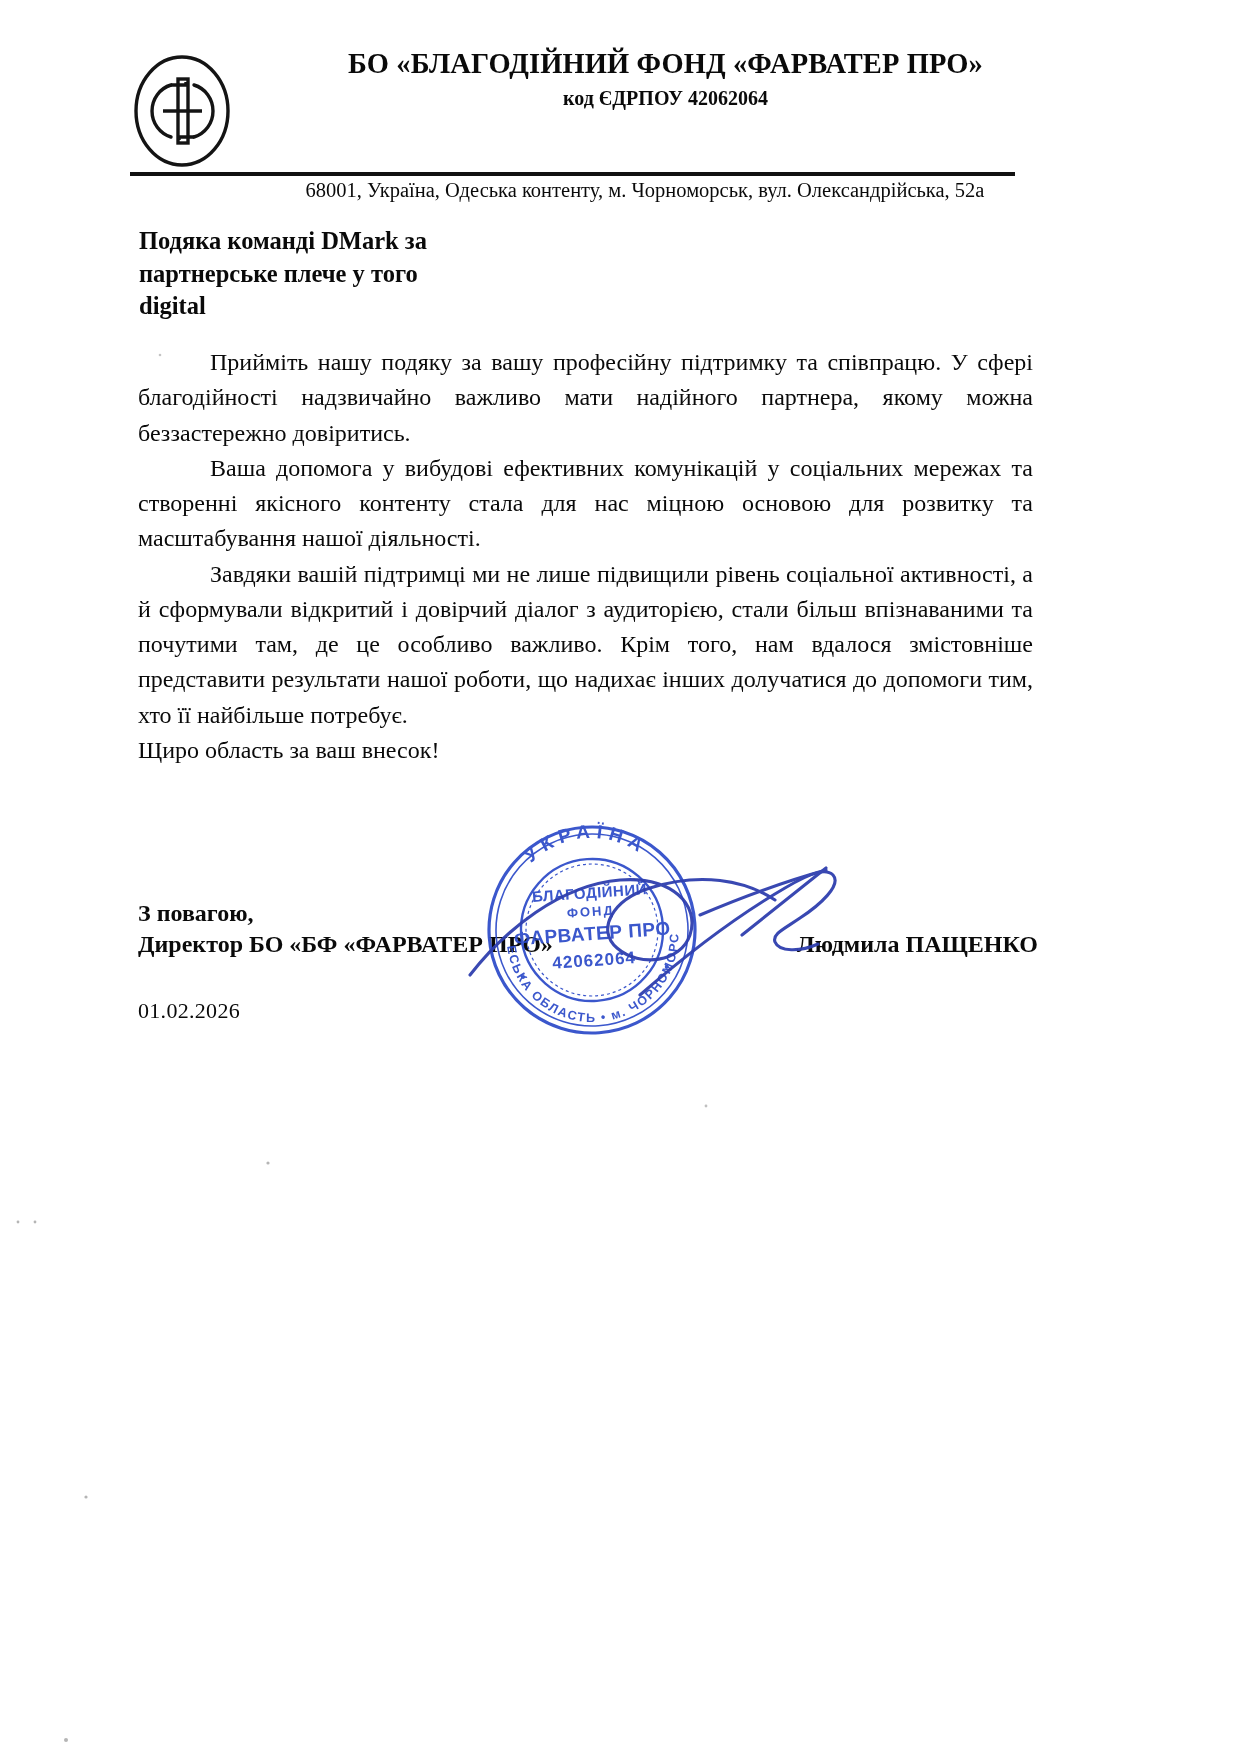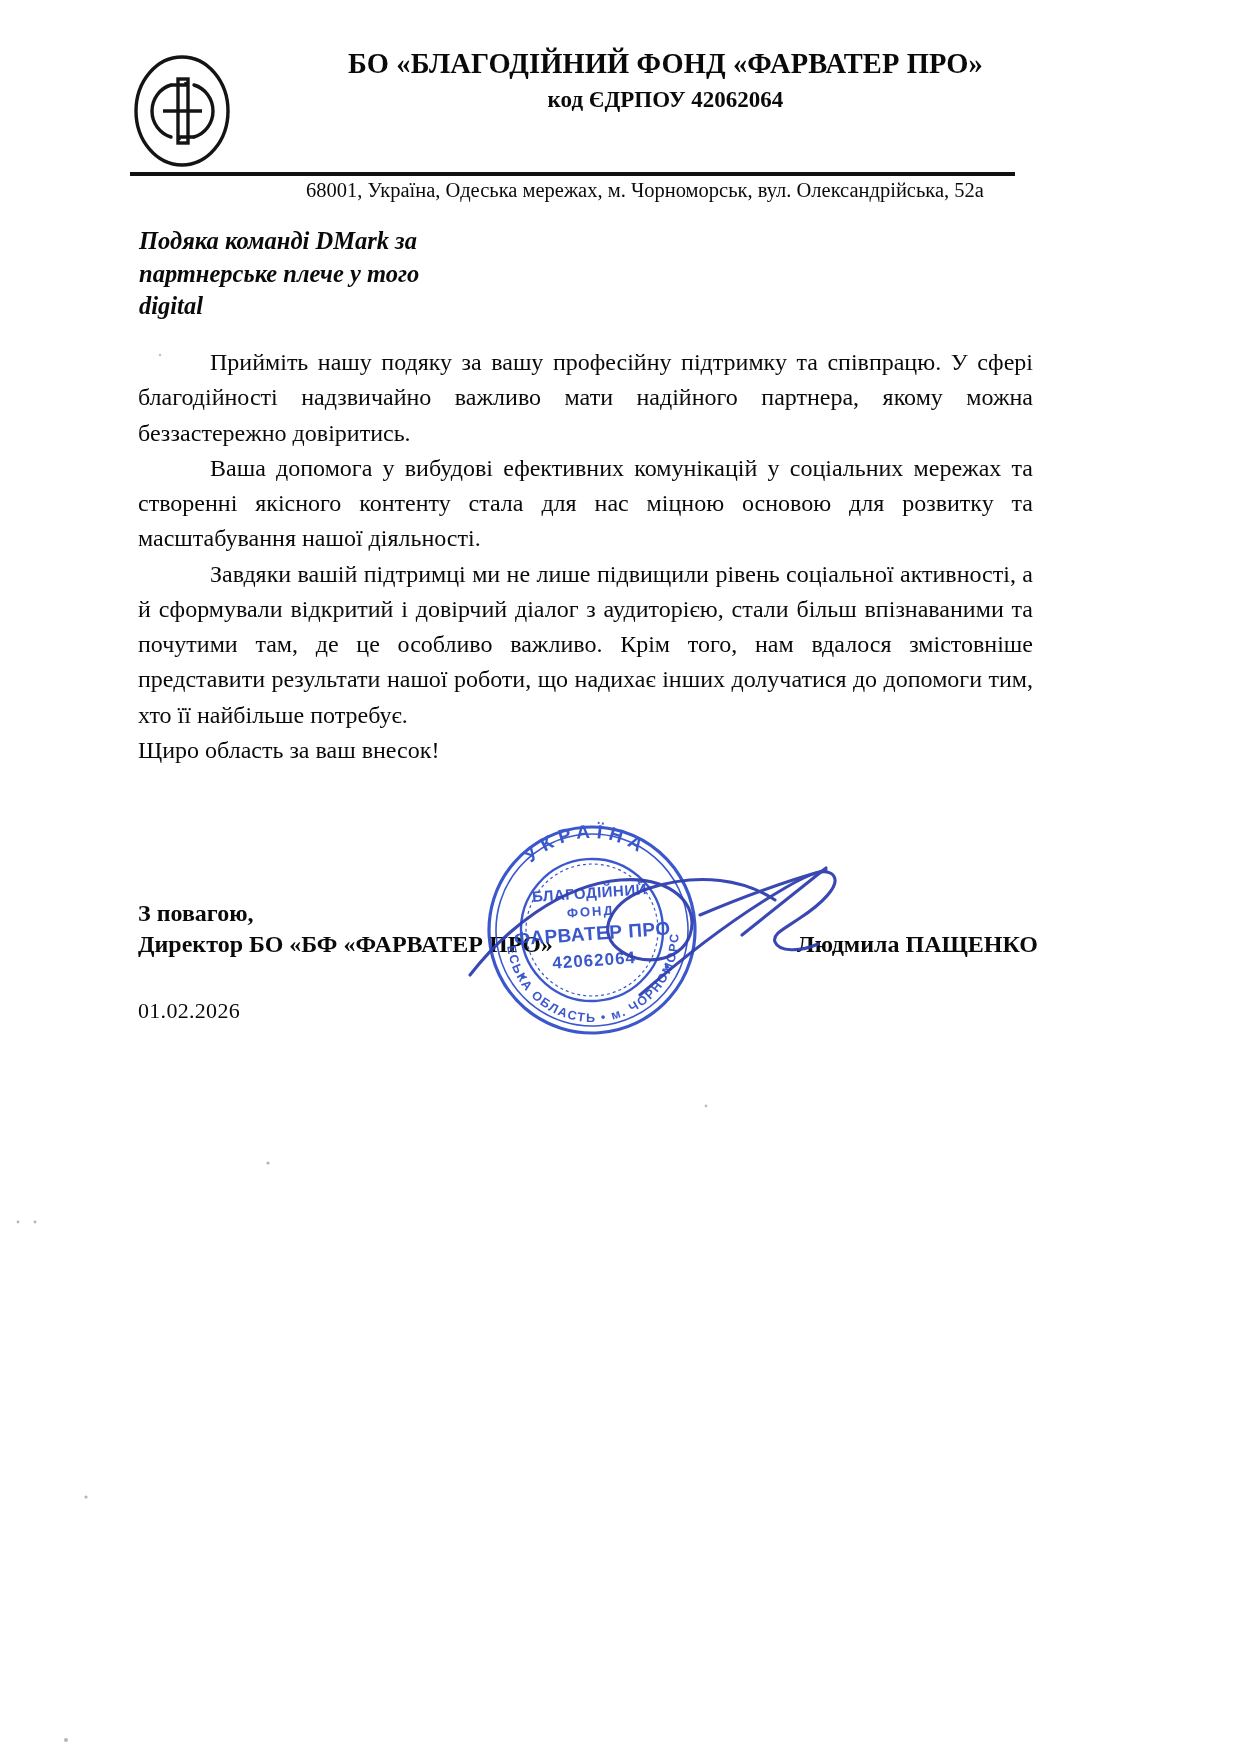--- a/index.html
+++ b/index.html
@@ -41,21 +41,21 @@
   }
   .org-name {
     font-weight: bold;
     font-size: 28.5px;
     letter-spacing: 0.1px;
     line-height: 1.12;
     white-space: nowrap;
   }
   .org-code {
     font-weight: bold;
-    font-size: 23px;
+    font-size: 20px;
     margin-top: 7px;
     line-height: 1.15;
   }
   .org-address {
     font-size: 20.5px;
     margin-top: 9px;
     line-height: 1.15;
     text-align: center;
     padding-left: 70px;
   }
@@ -71,21 +71,21 @@
   
   .doc-title {
     position: absolute;
     left: 139px;
     top: 225px;
     width: 560px;
     font-weight: bold;
     font-size: 24.5px;
     line-height: 1.33;
   }
-  .doc-title span { display: block; font-style: italic; }
+  .doc-title span { display: block; }
 
   
   .body-block {
     position: absolute;
     left: 138px;
     top: 345px;
     width: 895px;
     font-size: 24px;
     line-height: 1.47;
   }
@@ -160,21 +160,21 @@
           <rect x="48" y="27" width="10" height="64" fill="none" stroke="#141414" stroke-width="3.4"></rect>
           <line x1="33" y1="59" x2="72" y2="59" stroke="#141414" stroke-width="3.4"></line>
         </svg>
       </div>
 
       <div class="header-text">
         <div class="org-name">БО «БЛАГОДІЙНИЙ ФОНД «ФАРВАТЕР ПРО»</div>
         <div class="org-code">код ЄДРПОУ 42062064</div>
       </div>
     </div>
-    <div class="org-address">68001, Україна, Одеська мережах, м. Чорноморськ, вул. Олександрійська, 52а</div>
+    <div class="org-address">68001, Україна, Одеська контенту, м. Чорноморськ, вул. Олександрійська, 52а</div>
   </div>
 
   <div class="header-rule"></div>
 
   <div class="doc-title">
     <span>Подяка команді DMark за</span>
     <span>партнерське плече у того</span>
     <span>digital</span>
   </div>
 

